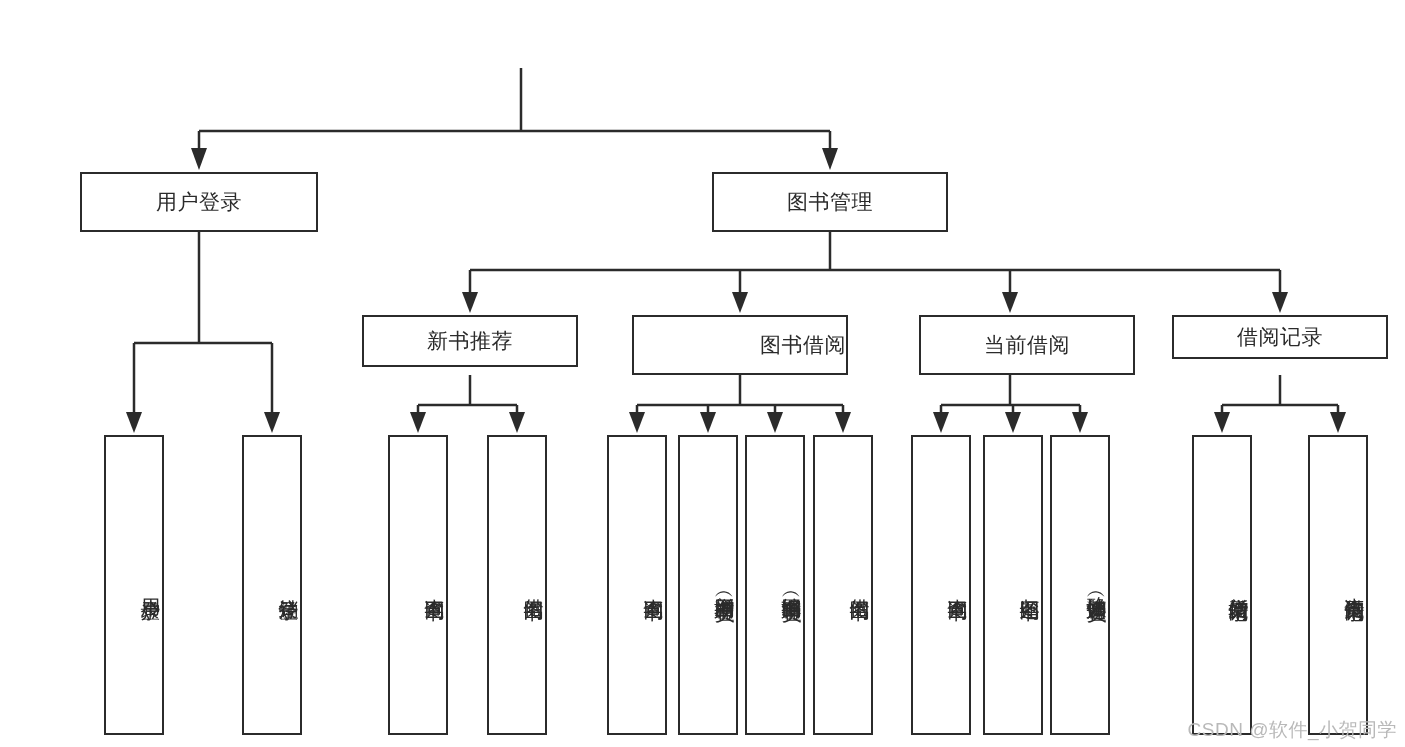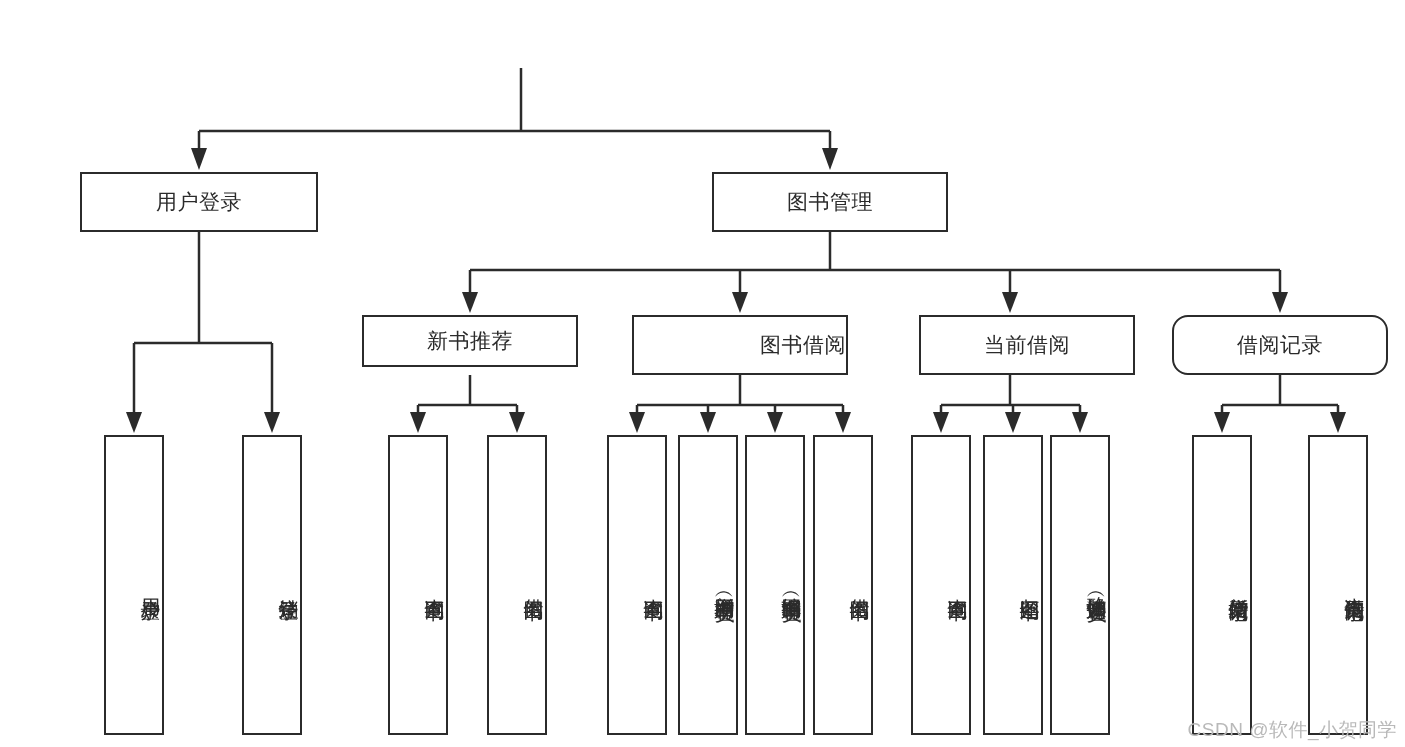--- a/index.html
+++ b/index.html
@@ -160,21 +160,21 @@
 
   <div class="node horiz" style="left:362px; top:315px; width:216px; height:52px;">
     <span>新书推荐</span>
   </div>
   <div class="node horiz" style="left:632px; top:315px; width:216px; height:60px;justify-content:flex-end;">
     <span>图书借阅</span>
   </div>
   <div class="node horiz" style="left:902px; top:315px; width:216px; height:60px;margin-left:17px;">
     <span>当前借阅</span>
   </div>
-  <div class="node horiz" style="left:1172px; top:315px; width:216px; height:60px;border-radius:16px;">
+  <div class="node horiz" style="left:1172px; top:315px; width:216px; height:44px;">
     <span>借阅记录</span>
   </div>
 
   <div class="node vert" style="left:104px; top:435px; width:60px; height:300px;">
     <span class="vtext">用户登录</span>
   </div>
   <div class="node vert" style="left:242px; top:435px; width:60px; height:300px;">
     <span class="vtext">注销登录</span>
   </div>
 

